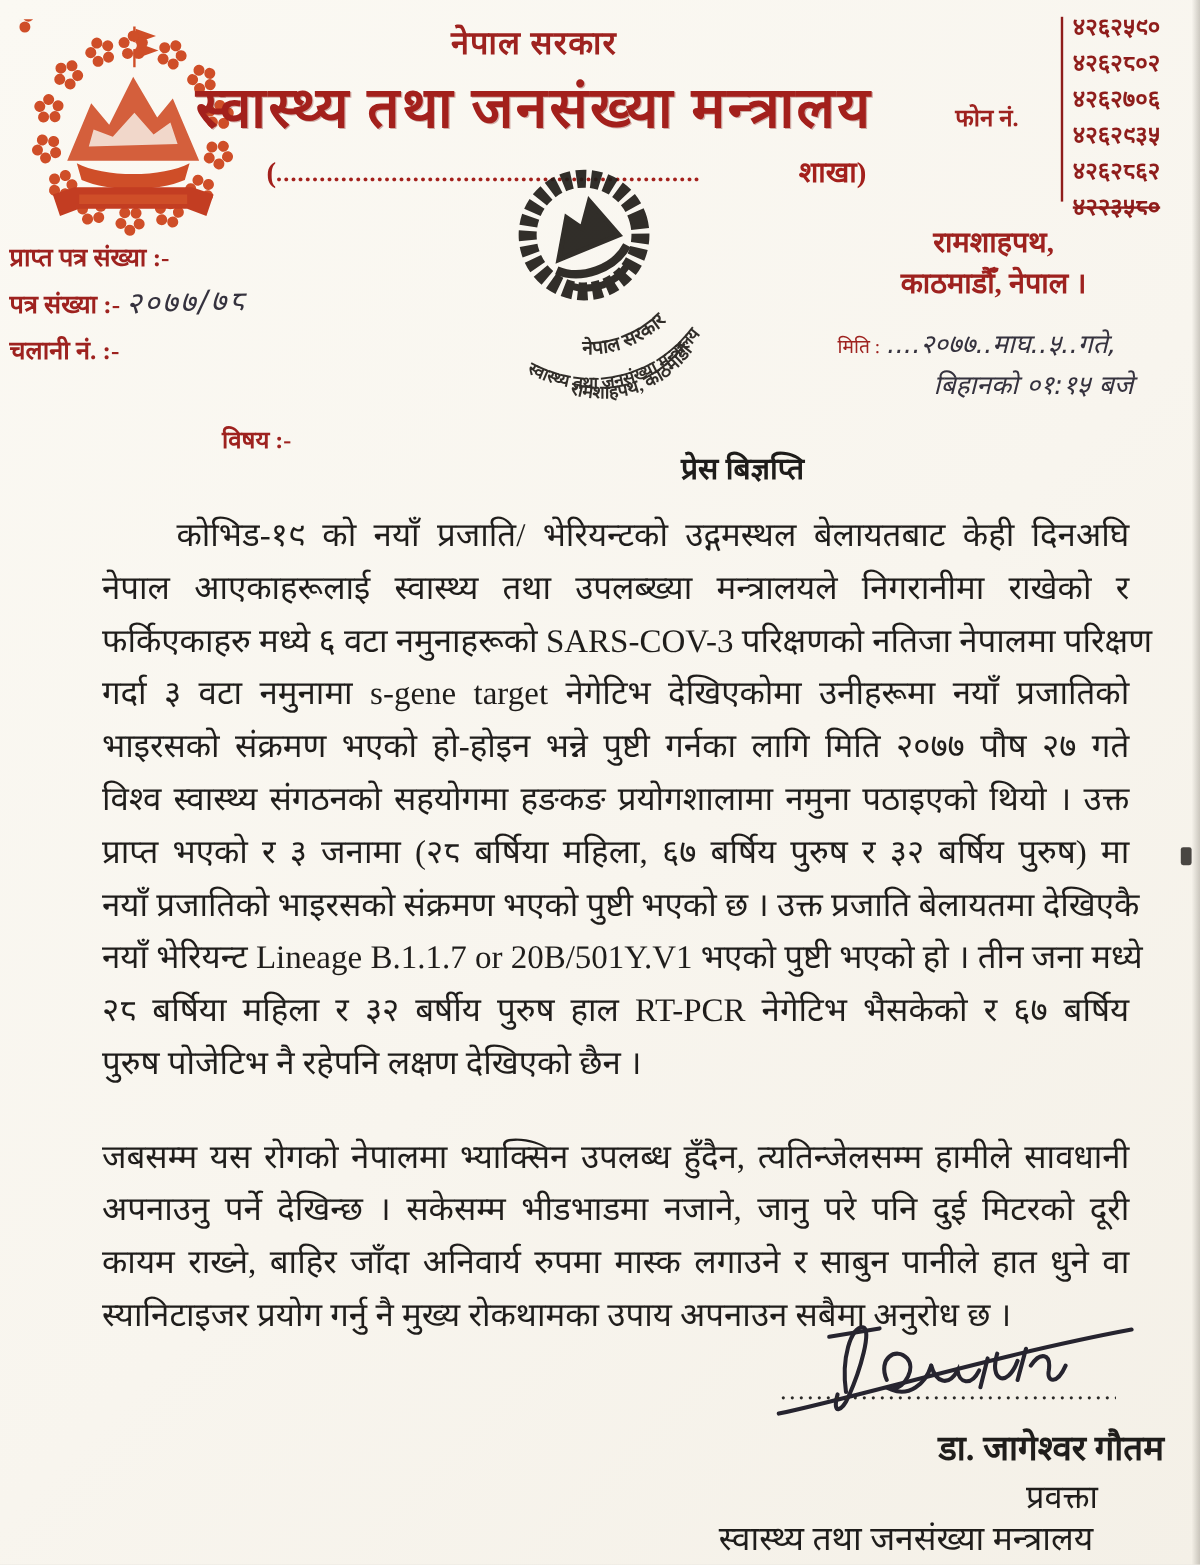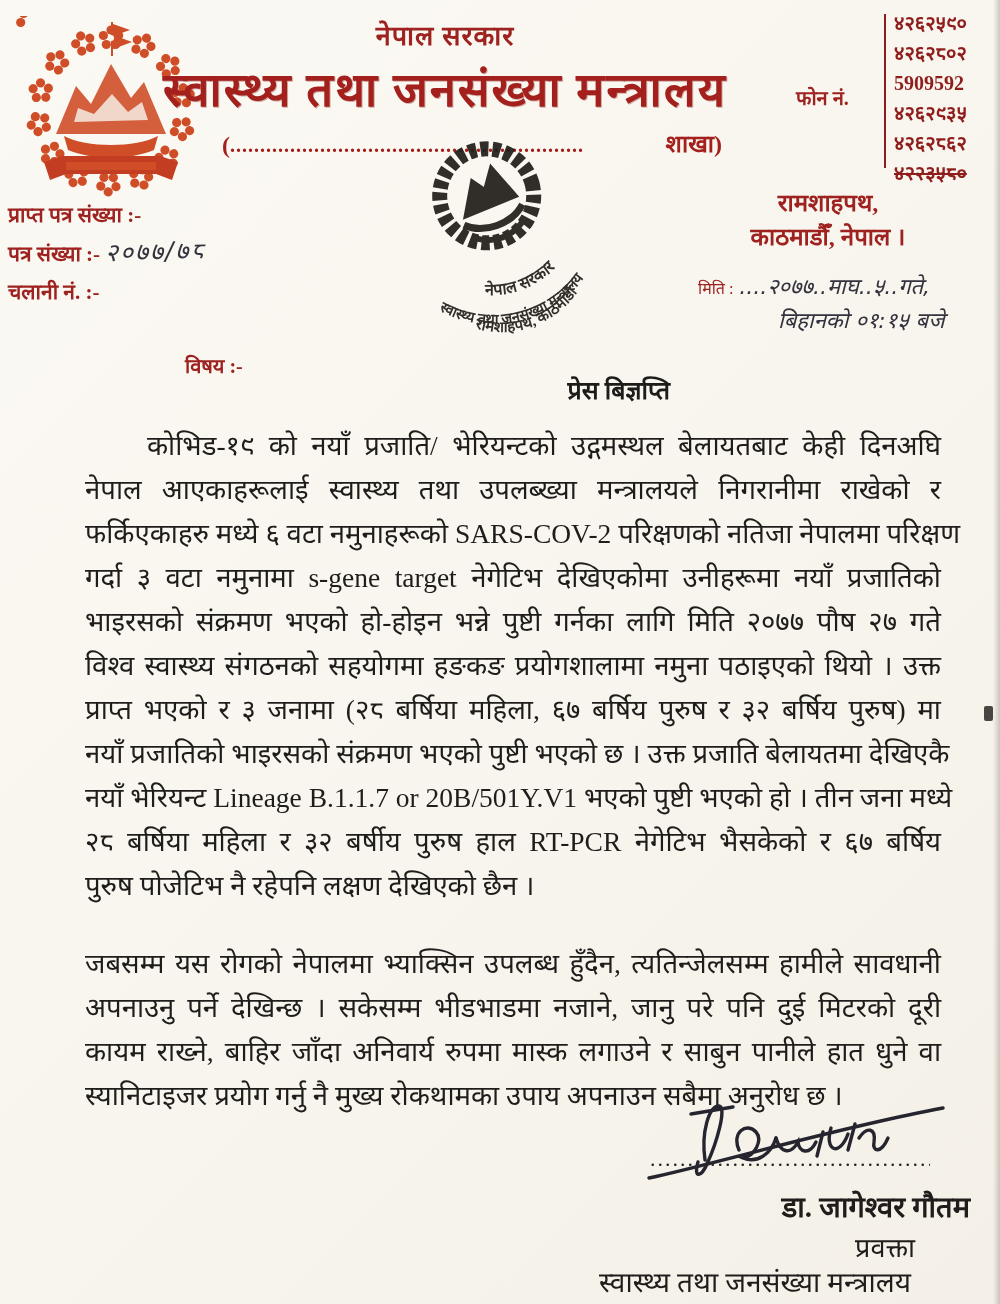--- a/index.html
+++ b/index.html
@@ -175,21 +175,21 @@
     <span>(</span>
     <span class="branch-dots">...........................................................</span>
     <span>शाखा)</span>
   </div>
 
   <div class="abs phone-label">फोन नं.</div>
   <div class="abs phone-divider"></div>
   <div class="abs phone-list">
     <div class="ph">४२६२५९०</div>
     <div class="ph">४२६२८०२</div>
-    <div class="ph">5909592</div>
+    <div class="ph">४२६२७०६</div>
     <div class="ph">४२६२९३५</div>
     <div class="ph">४२६२८६२</div>
     <div class="ph struck">४२२३५८०</div>
   </div>
 
   <div class="abs address">
     <div class="a1">रामशाहपथ,</div>
     <div class="a1">काठमाडौँ, नेपाल ।</div>
   </div>
 
@@ -230,21 +230,21 @@
     <span class="val handwrite">....२०७७..माघ..५..गते,</span>
   </div>
   <div class="abs time-row handwrite">बिहानको ०१:१५ बजे</div>
 
   <div class="abs subject">विषय :-</div>
   <div class="abs press-title">प्रेस बिज्ञप्ति</div>
 
   <div class="abs body-block para1">
     <div class="bl indent">कोभिड-१९ को नयाँ प्रजाति/ भेरियन्टको उद्गमस्थल बेलायतबाट केही दिनअघि</div>
     <div class="bl">नेपाल आएकाहरूलाई स्वास्थ्य तथा उपलब्ख्या मन्त्रालयले निगरानीमा राखेको र</div>
-    <div class="bl">फर्किएकाहरु मध्ये ६ वटा नमुनाहरूको SARS-COV-2 परिक्षणको नतिजा नेपालमा परिक्षण</div>
+    <div class="bl">फर्किएकाहरु मध्ये ६ वटा नमुनाहरूको SARS-COV-3 परिक्षणको नतिजा नेपालमा परिक्षण</div>
     <div class="bl">गर्दा ३ वटा नमुनामा s-gene target नेगेटिभ देखिएकोमा उनीहरूमा नयाँ प्रजातिको</div>
     <div class="bl">भाइरसको संक्रमण भएको हो-होइन भन्ने पुष्टी गर्नका लागि मिति २०७७ पौष २७ गते</div>
     <div class="bl">विश्व स्वास्थ्य संगठनको सहयोगमा हङकङ प्रयोगशालामा नमुना पठाइएको थियो । उक्त</div>
     <div class="bl">प्राप्त भएको र ३ जनामा (२८ बर्षिया महिला, ६७ बर्षिय पुरुष र ३२ बर्षिय पुरुष) मा</div>
     <div class="bl">नयाँ प्रजातिको भाइरसको संक्रमण भएको पुष्टी भएको छ । उक्त प्रजाति बेलायतमा देखिएकै</div>
     <div class="bl">नयाँ भेरियन्ट Lineage B.1.1.7 or 20B/501Y.V1 भएको पुष्टी भएको हो । तीन जना मध्ये</div>
     <div class="bl">२८ बर्षिया महिला र ३२ बर्षीय पुरुष हाल RT-PCR नेगेटिभ भैसकेको र ६७ बर्षिय</div>
     <div class="bl short">पुरुष पोजेटिभ नै रहेपनि लक्षण देखिएको छैन ।</div>
   </div>
 

